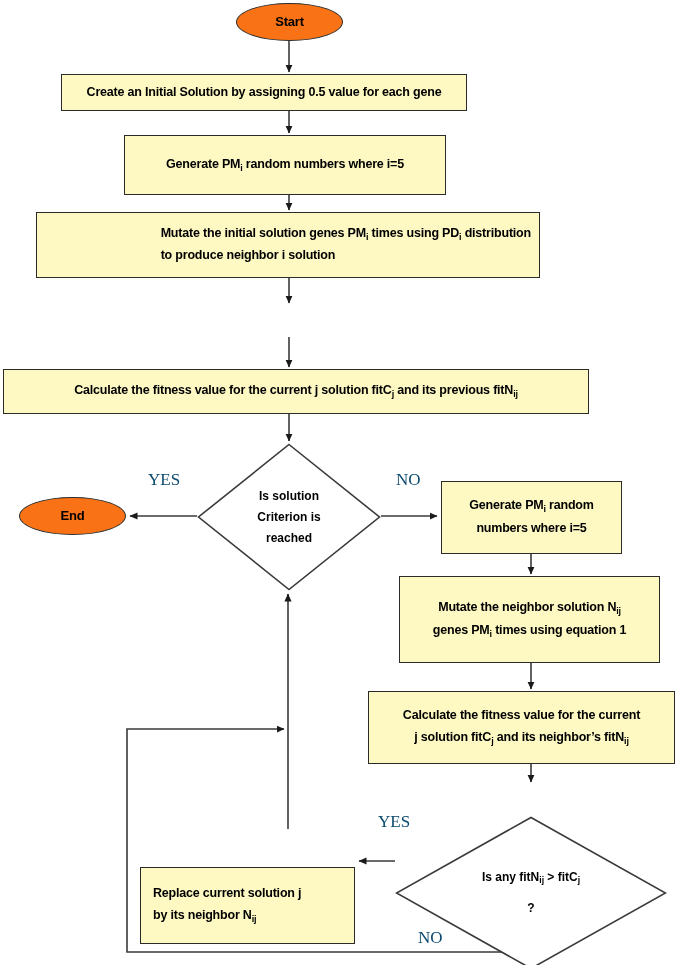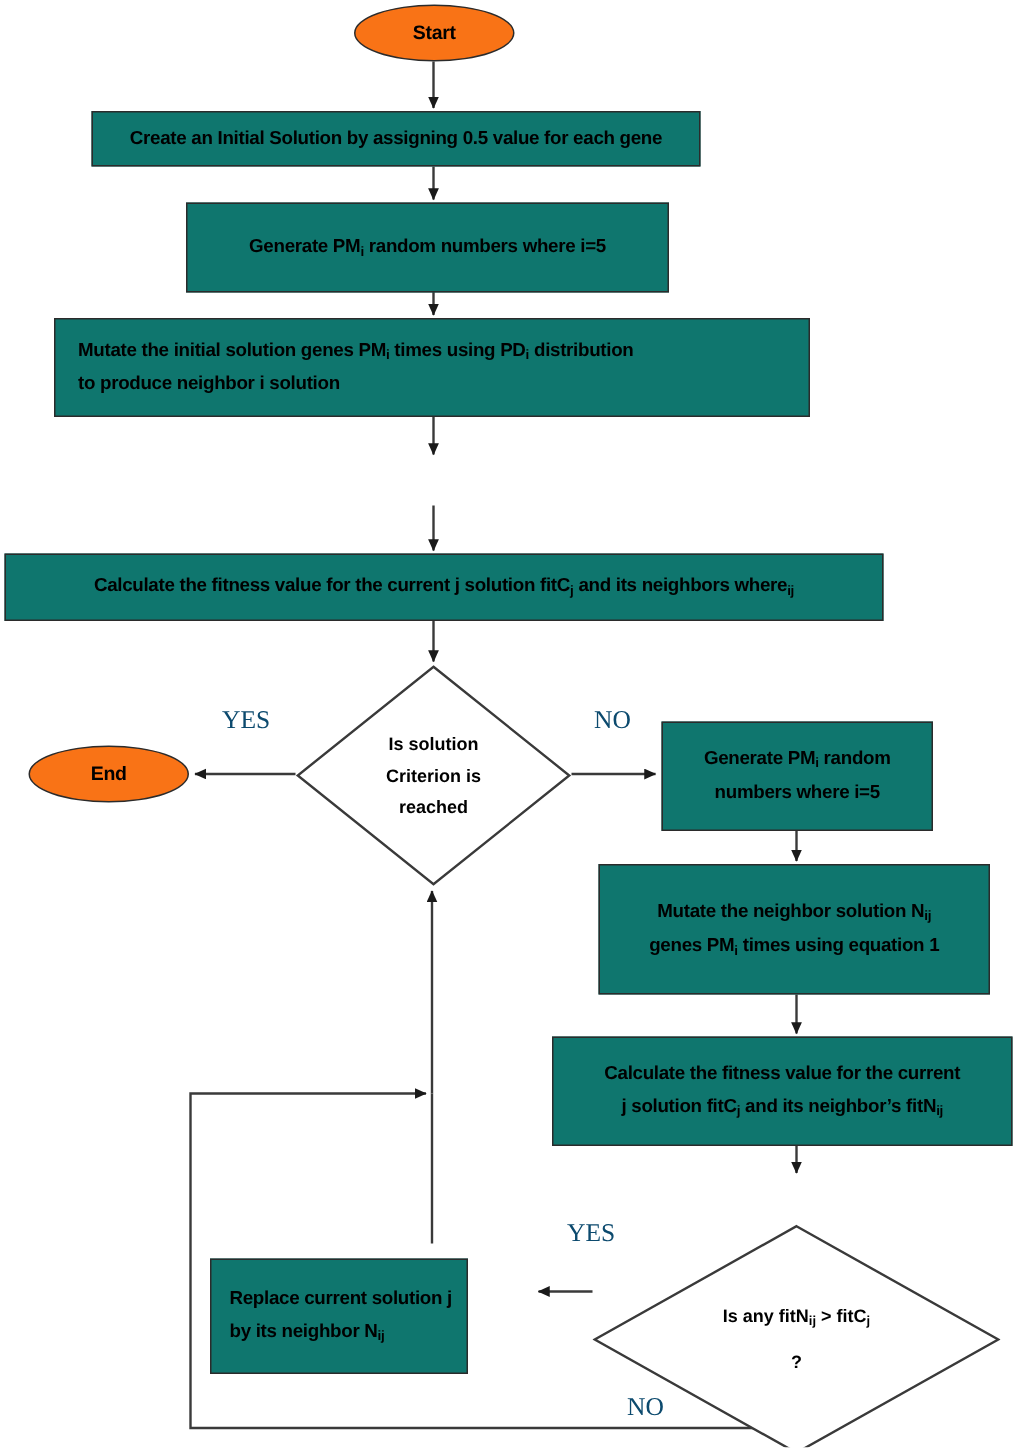--- a/index.html
+++ b/index.html
@@ -30,21 +30,21 @@
     align-items: center;
     justify-content: center;
     text-align: center;
     color: #000000;
     font-weight: bold;
     line-height: 1.75;
     letter-spacing: -0.2px;
   }
   .proc {
     border: 1.5px solid #2b2b2b;
-    background: #0f766e;
+    background: #fef9c3;
     padding: 3px 8px;
   }
   .term {
     border: 1.5px solid #2b2b2b;
     background: #f97316;
     border-radius: 50%;
   }
   .diamond-wrap {
     position: absolute;
     display: flex;
@@ -133,31 +133,31 @@
   <div class="node proc t125" style="left:61px; top:74px; width:406px; height:37px;">
     <span>Create an Initial Solution by assigning 0.5 value for each gene</span>
   </div>
 
   <div class="node proc t125" style="left:124px; top:135px; width:322px; height:60px;">
     <span>
       <span>Generate PM</span><sub>i</sub><span> random numbers where i=5</span>
     </span>
   </div>
 
-  <div class="node proc t125" style="left:36px; top:212px; width:504px; height:66px; justify-content:flex-start; text-align:left; padding-left:15px;">
+  <div class="node proc t125" style="left:36px; top:212px; width:504px; height:66px; justify-content:flex-end; text-align:left; padding-left:15px;">
     <span>
       <span>Mutate the initial solution genes PM</span><sub>i</sub><span> times using PD</span><sub>i</sub><span>  distribution</span><br>
       <span>to produce neighbor i solution</span>
     </span>
   </div>
 
 
   <div class="node proc t125" style="left:3px; top:369px; width:586px; height:45px;">
     <span>
-      <span>Calculate the fitness value for the current j solution fitC</span><sub>j</sub><span> and its neighbors where</span><sub>ij</sub>
+      <span>Calculate the fitness value for the current j solution fitC</span><sub>j</sub><span> and its previous fitN</span><sub>ij</sub>
     </span>
   </div>
 
   <div class="diamond-wrap" style="left:197px; top:443px; width:184px; height:148px;">
     <svg class="diamond-shape" viewBox="0 0 184 148" preserveAspectRatio="none">
       <polygon points="92,1.5 182.5,74 92,146.5 1.5,74" fill="#ffffff" stroke="#3a3a3a" stroke-width="1.6"></polygon>
     </svg>
     <div class="diamond-text">
       <span>Is solution</span><br>
       <span>Criterion is</span><br>
@@ -201,20 +201,20 @@
     <div class="diamond-text" style="line-height:2.6;">
       <span>Is any fitN</span><sub>ij</sub><span> &gt; fitC</span><sub>j</sub><br>
       <span>?</span>
     </div>
   </div>
 
   <div class="edge-label" style="left:378px; top:812px;">YES</div>
 
   <div class="edge-label" style="left:418px; top:928px;">NO</div>
 
-  <div class="node proc t125" style="left:140px; top:839px; width:172px; height:77px; justify-content:flex-start; text-align:left; padding-left:12px;">
+  <div class="node proc t125" style="left:140px; top:867px; width:215px; height:77px; justify-content:flex-start; text-align:left; padding-left:12px;">
     <span>
       <span>Replace current solution j</span><br>
       <span>by its neighbor N</span><sub>ij</sub>
     </span>
   </div>
 
 </div>
 
 </body></html>

